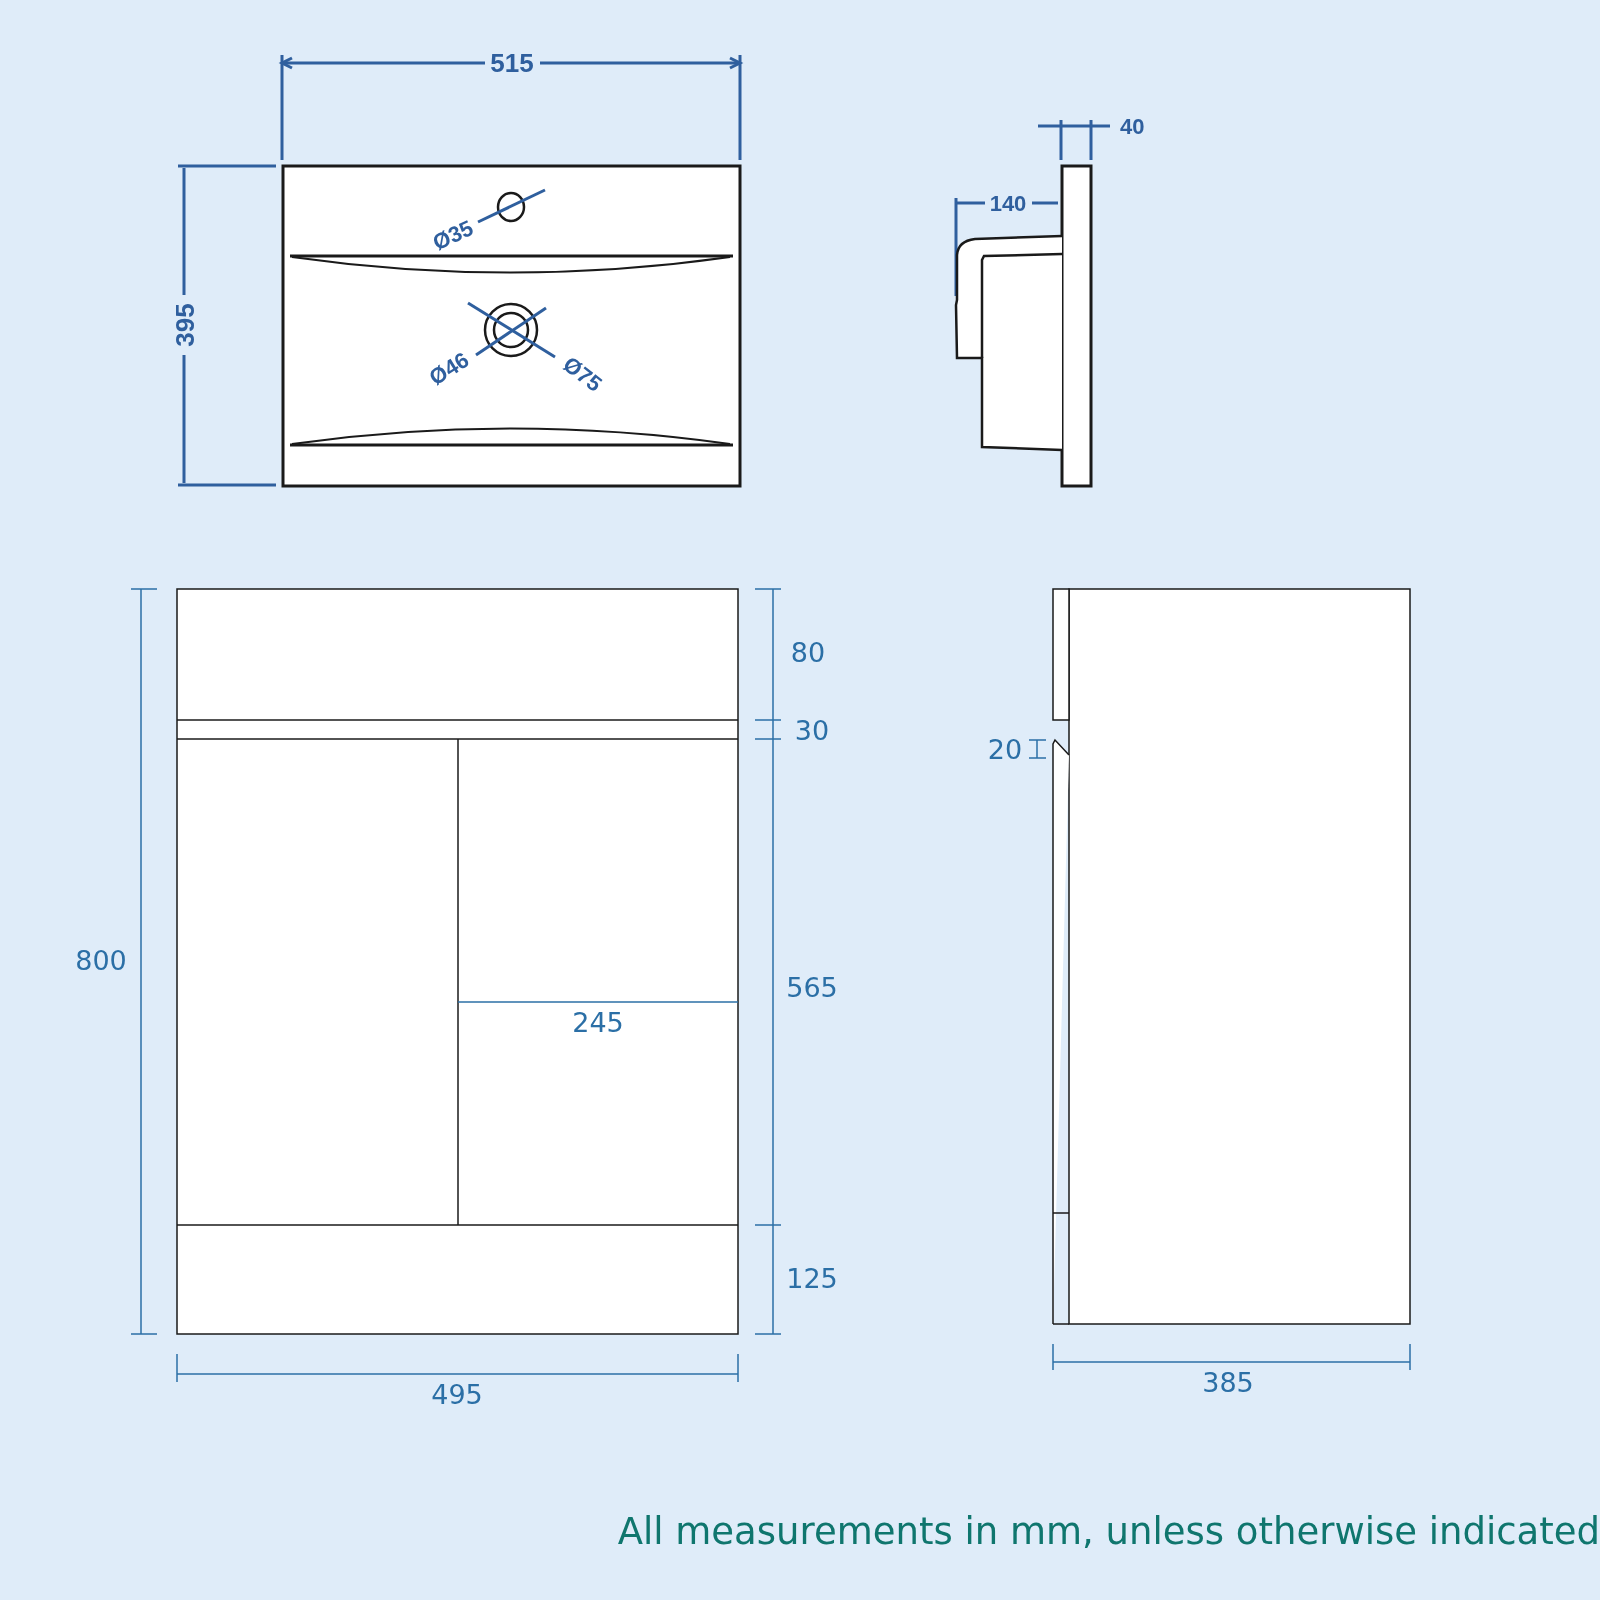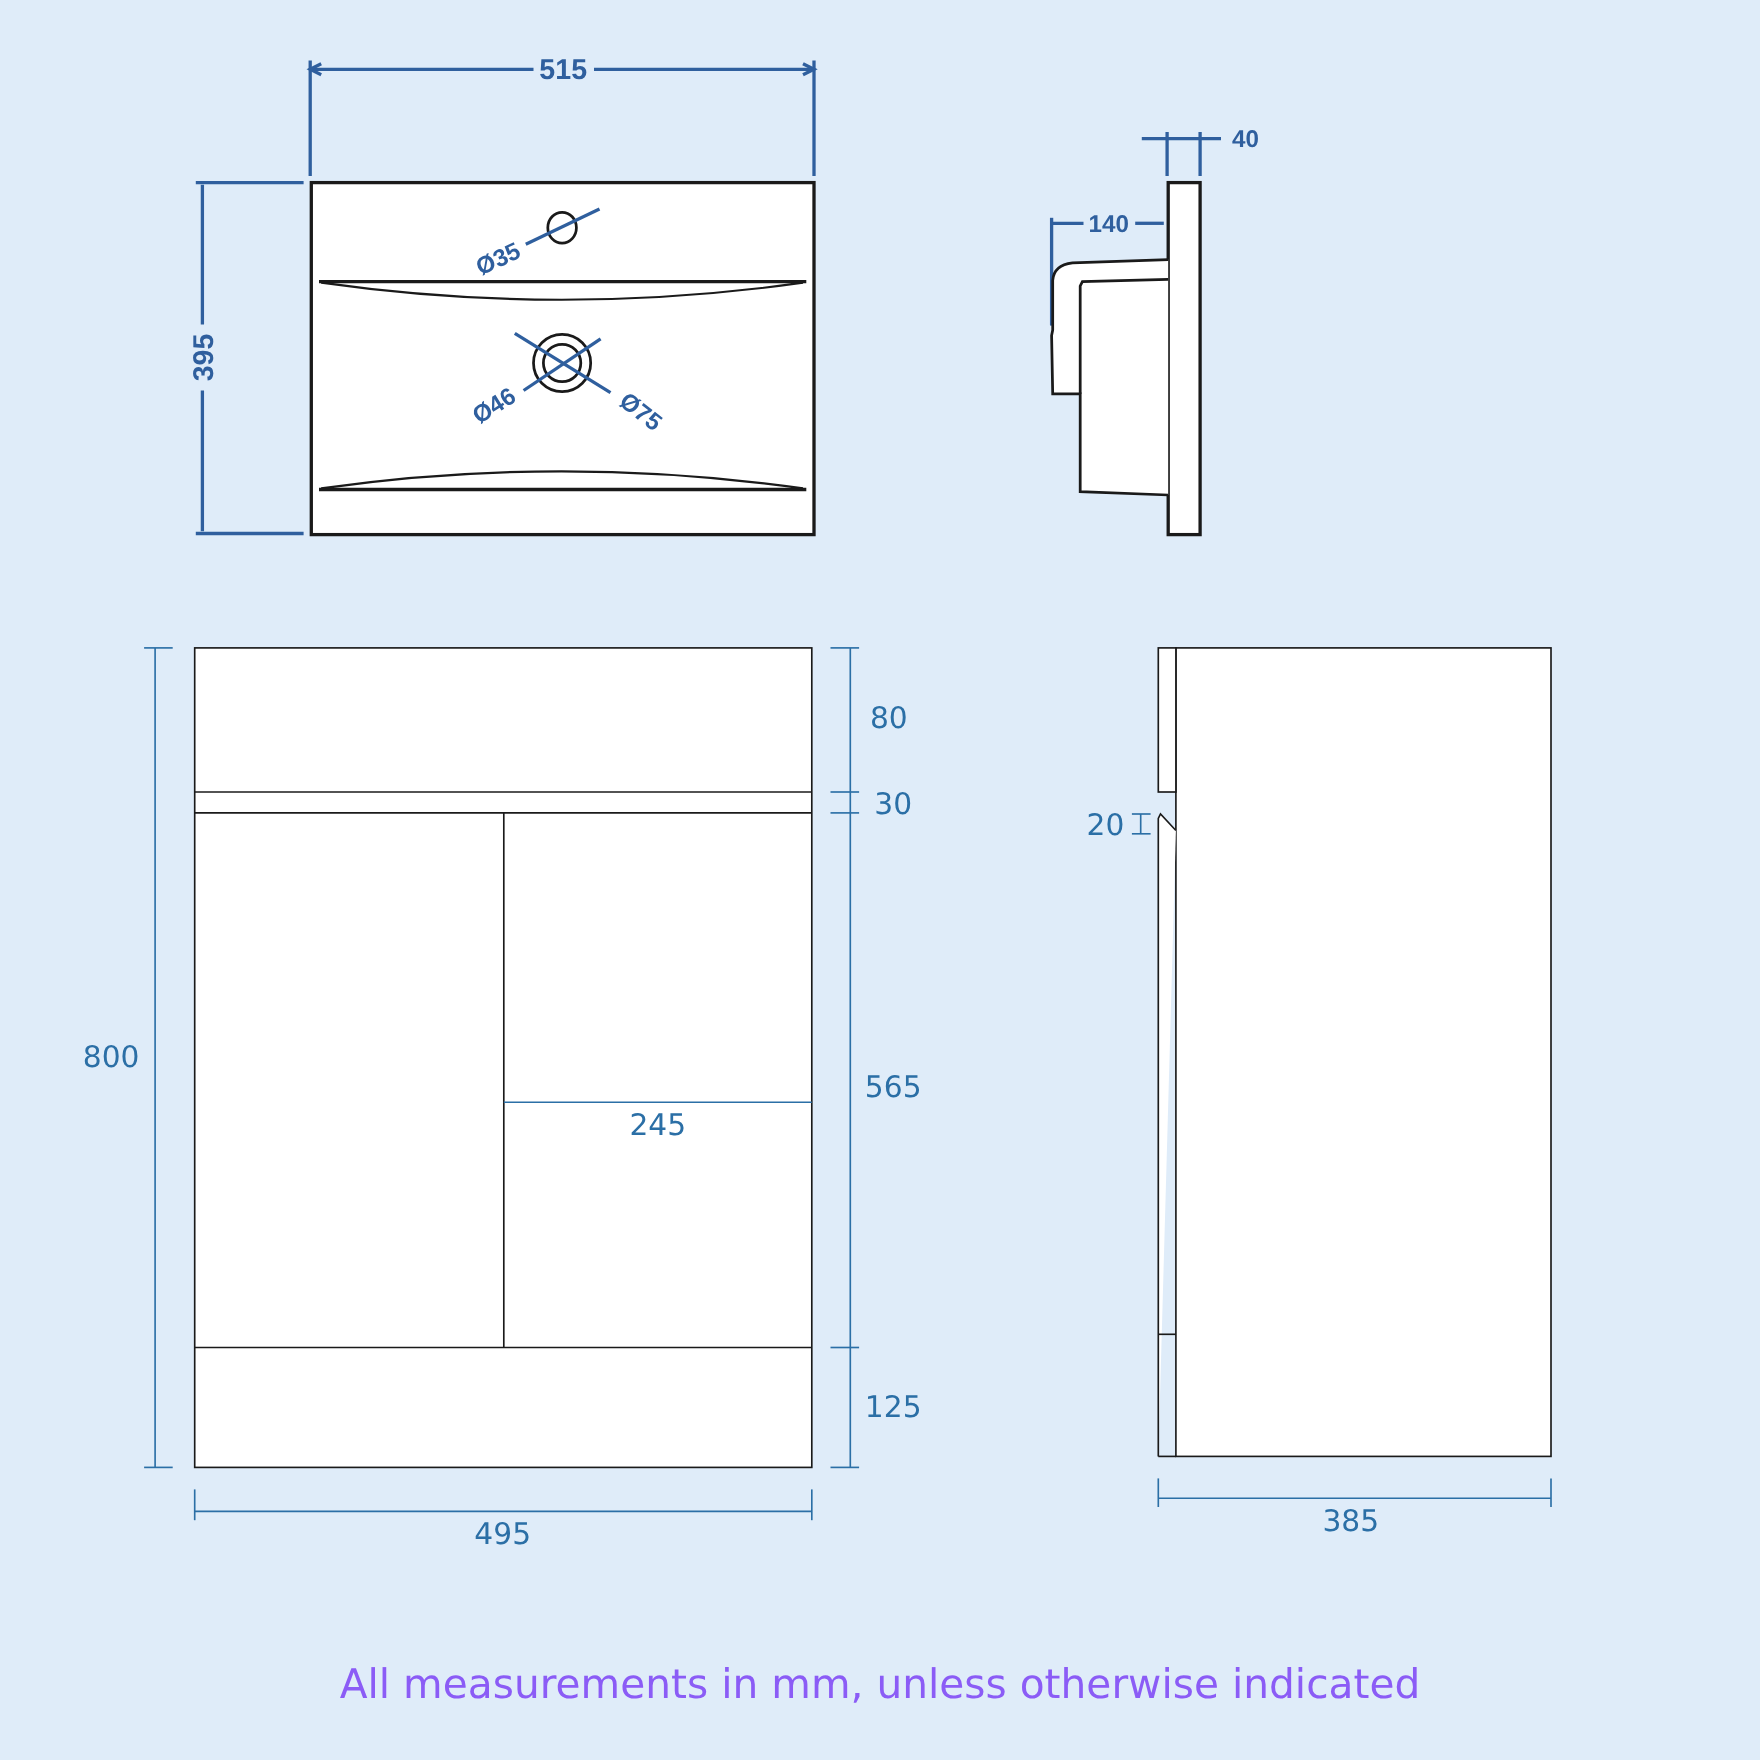--- a/index.html
+++ b/index.html
@@ -1,21 +1,21 @@
 <!DOCTYPE html>
 <html><head>
   <meta charset="utf-8">
   <style>
     html, body { margin: 0; padding: 0; }
     body { width: 1600px; height: 1600px; background: #dfecf9; overflow: hidden; position: relative; font-family: "DejaVu Sans", sans-serif; }
     svg.canvas { position: absolute; left: 0; top: 0; width: 1600px; height: 1600px; }
     .bold-dim { font-family: "Liberation Sans", sans-serif; font-weight: bold; fill: #2f5f9e; font-size: 26px; }
     .bold-dim-sm { font-family: "Liberation Sans", sans-serif; font-weight: bold; fill: #2f5f9e; font-size: 22px; }
     .thin-dim { font-family: "DejaVu Sans", sans-serif; fill: #2b6fa6; font-size: 27px; }
-    .footer { position: absolute; left: 0; width: 1600px; top: 1510px; text-align: center; color: #8b5cf6; font-family: "DejaVu Sans", sans-serif; font-size: 37px; letter-spacing: 0px; }
+    .footer { position: absolute; left: 0; width: 1600px; top: 1510px; text-align: right; color: #0f766e; font-family: "DejaVu Sans", sans-serif; font-size: 37px; letter-spacing: 0px; }
   </style>
 </head>
 <body>
 
 <svg class="canvas" viewBox="0 0 1600 1600">
 
   <g>
 
     <g stroke="#2f5f9e" stroke-width="3" fill="none">
       <line x1="282" y1="55" x2="282" y2="160"></line>

